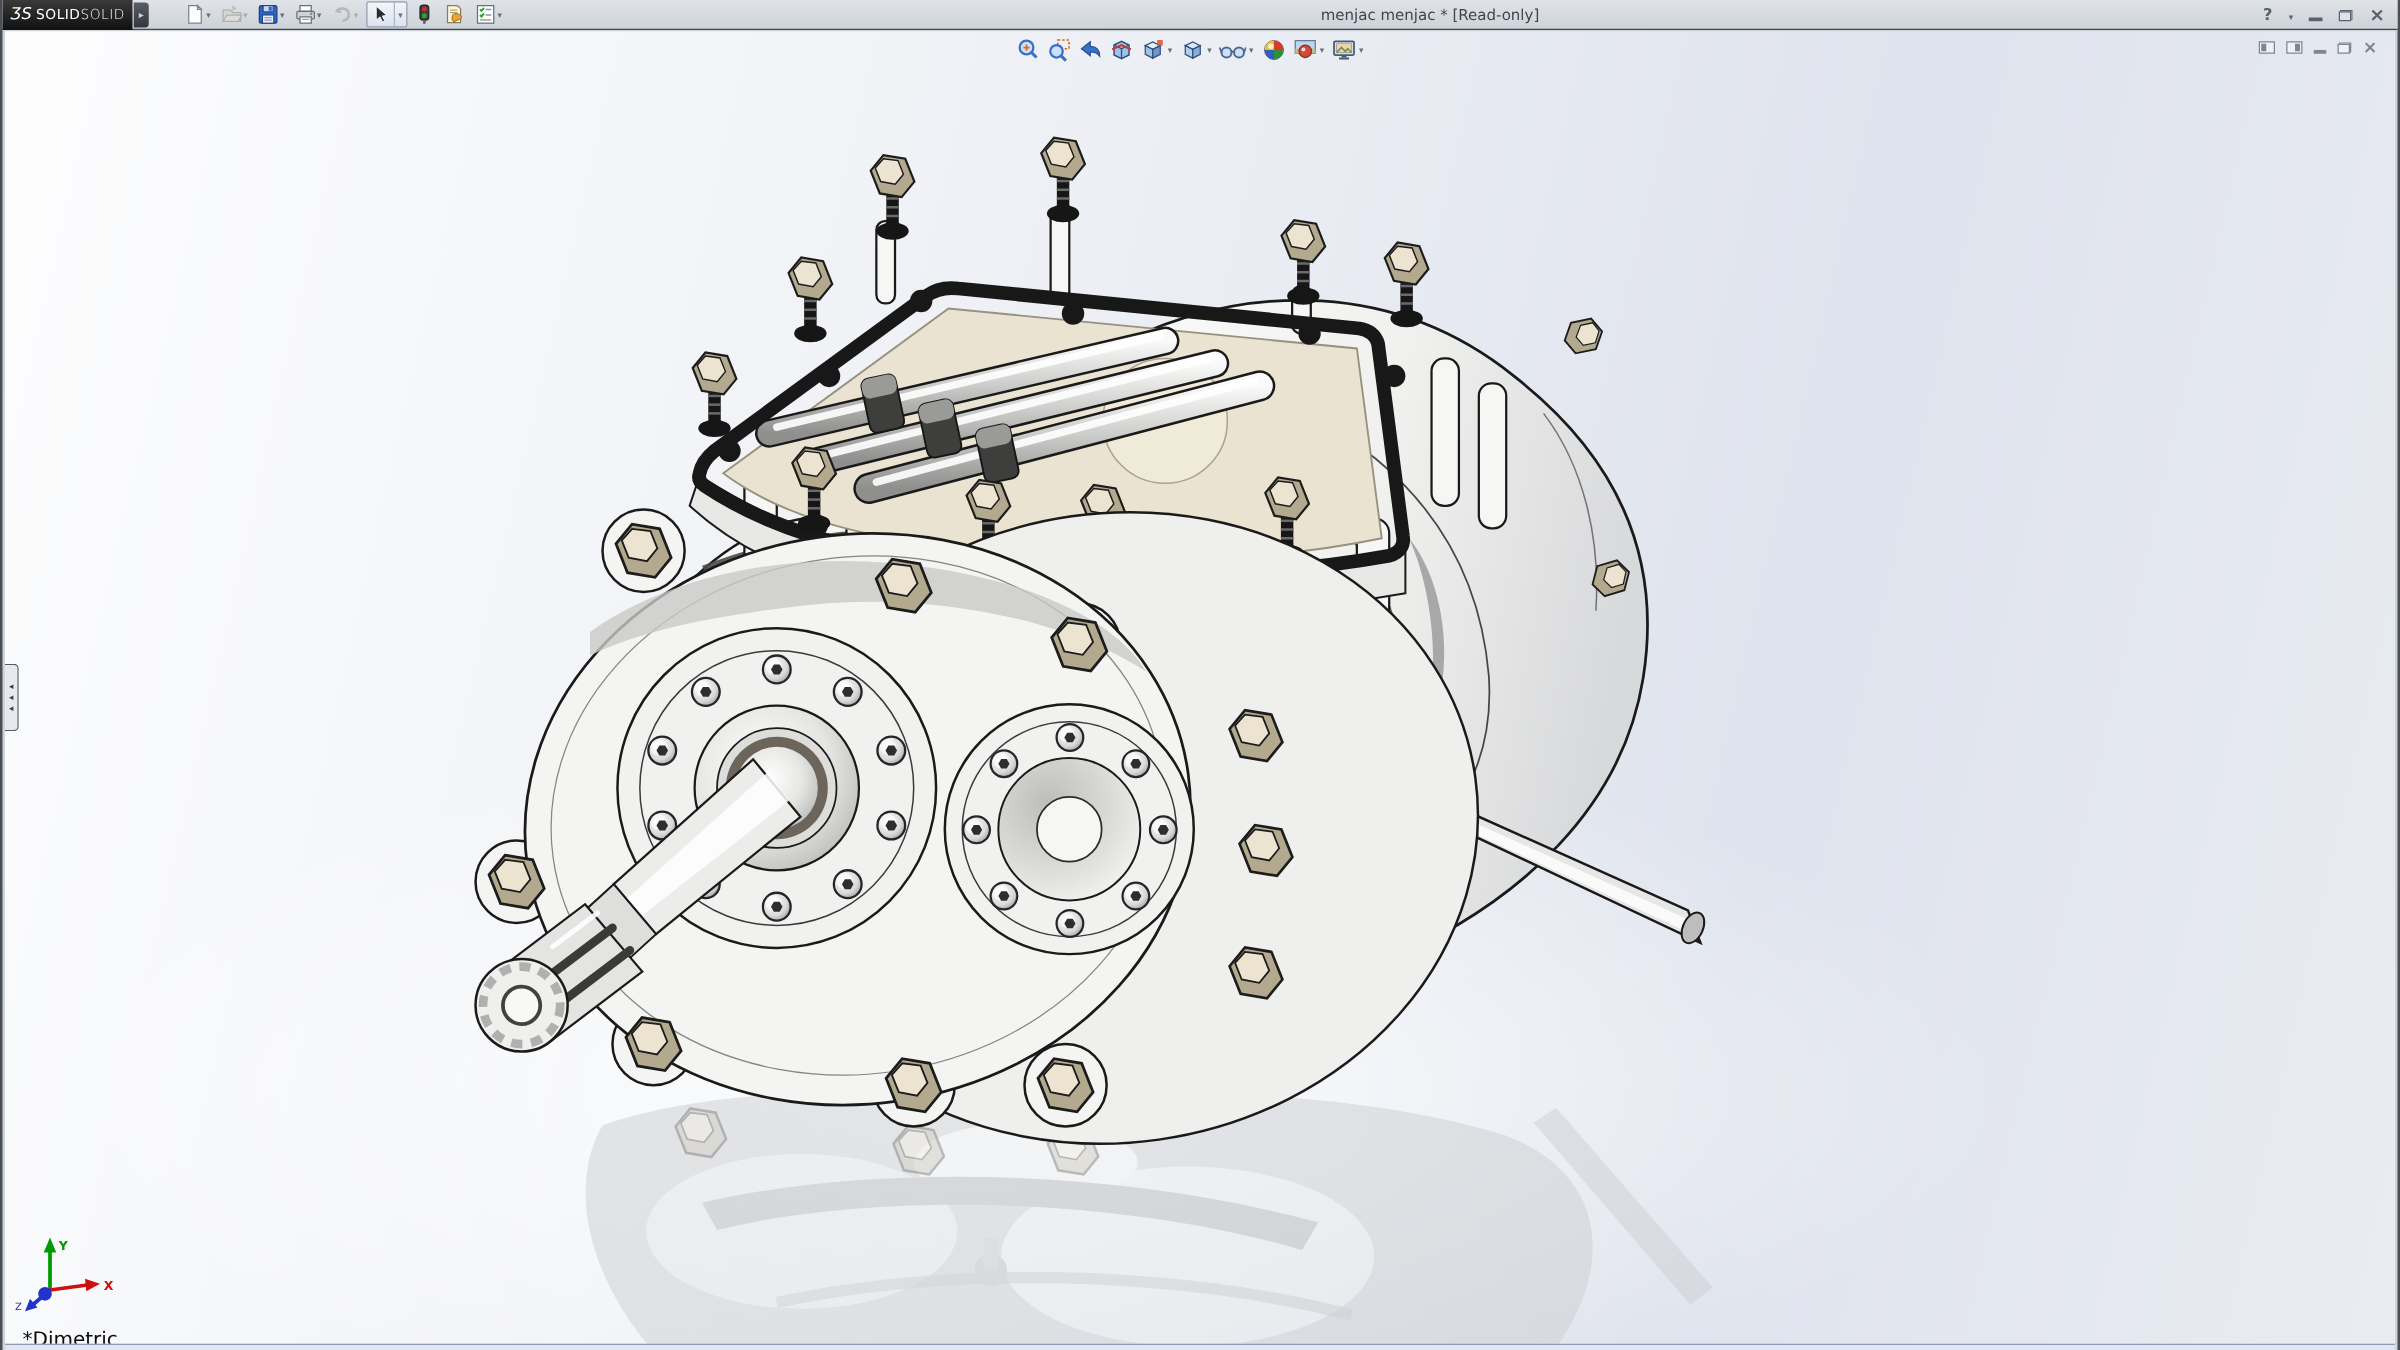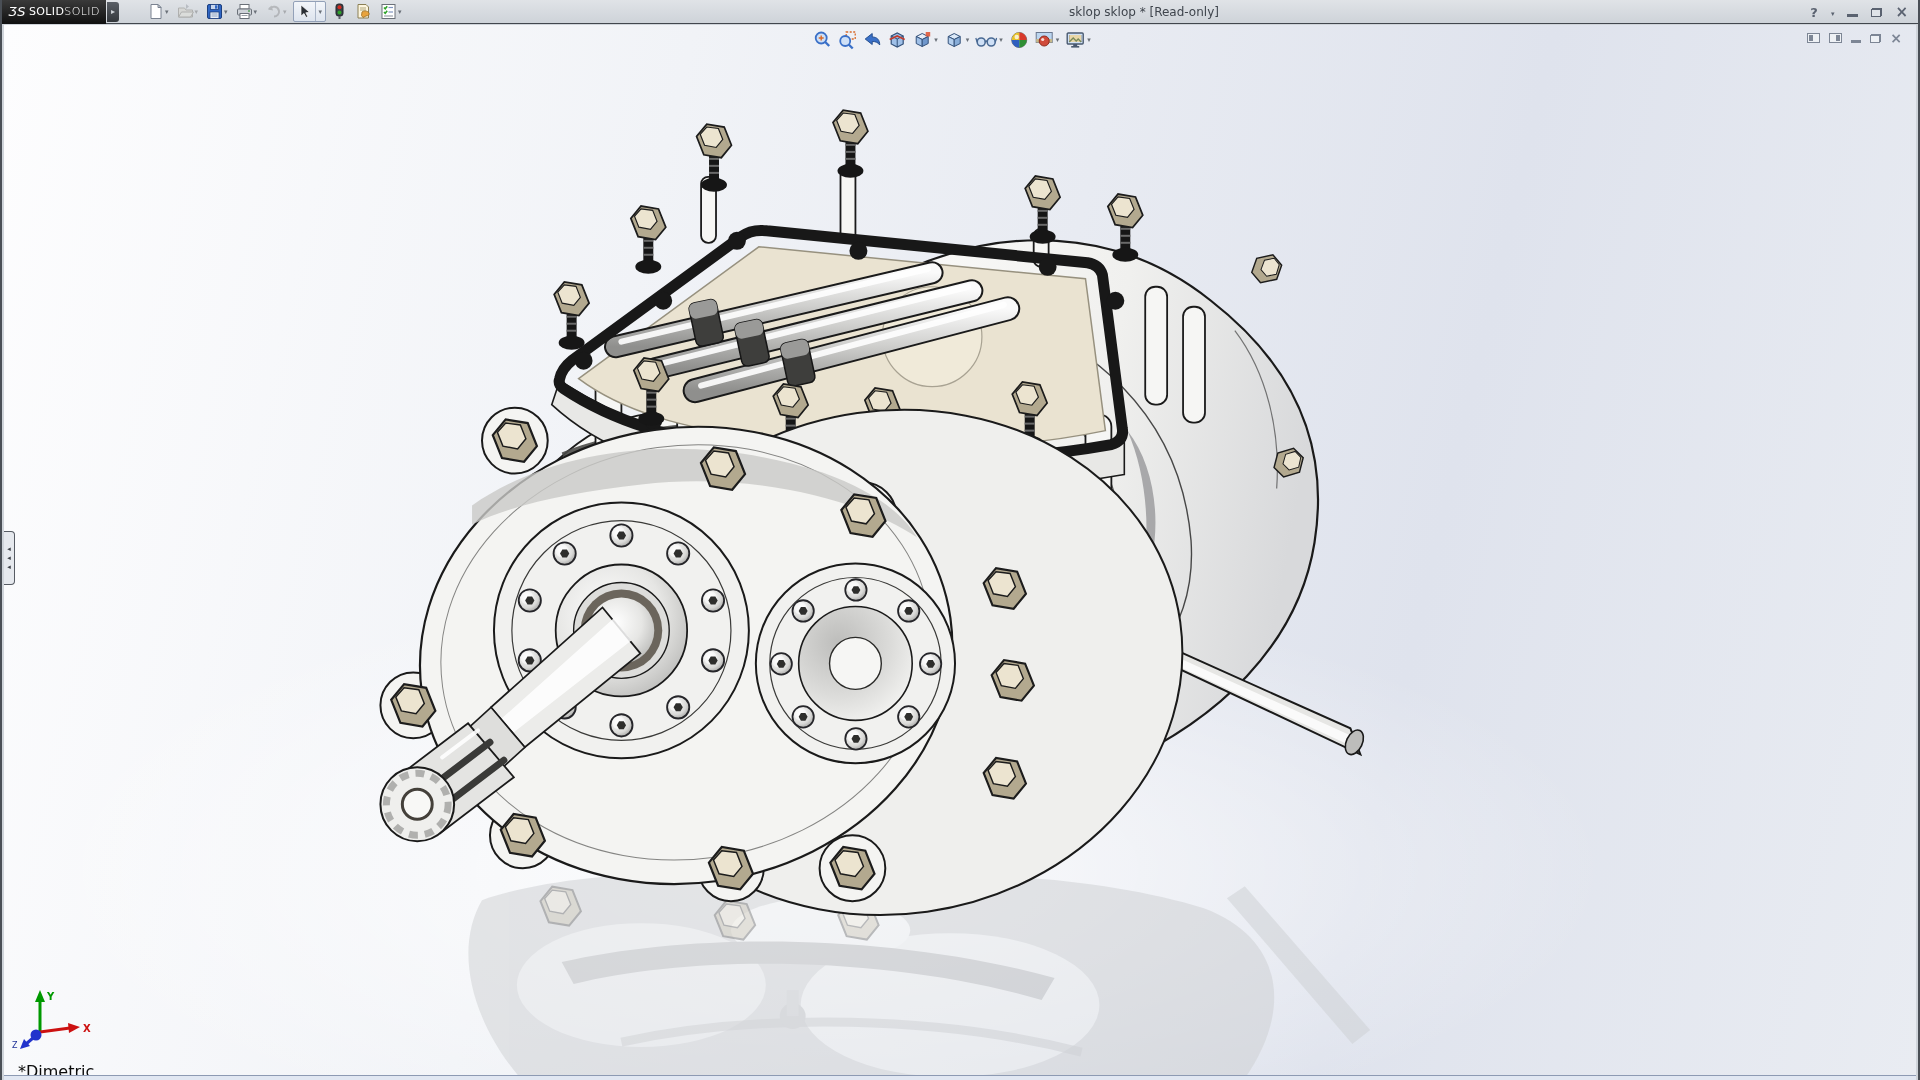--- a/index.html
+++ b/index.html
@@ -174,21 +174,21 @@
           <path d="M4 4.5 l1.2 1.2 2-2.4" stroke="#2fa32a" stroke-width="1.6" fill="none"></path>
           <line x1="8.5" y1="4.5" x2="13" y2="4.5" stroke="#7f95c0" stroke-width="1.2"></line>
           <path d="M4 9 l1.2 1.2 2-2.4" stroke="#2fa32a" stroke-width="1.6" fill="none"></path>
           <line x1="8.5" y1="9" x2="13" y2="9" stroke="#7f95c0" stroke-width="1.2"></line>
           <line x1="4" y1="13" x2="13" y2="13" stroke="#9aa0a8" stroke-width="1.2"></line>
         </svg>
           <span class="dd">▾</span>
       </div>
     </div>
 
-    <div class="win-title">sklop sklop * [Read-only]</div>
+    <div class="win-title">menjac menjac * [Read-only]</div>
 
     <div class="win-controls">
       <span class="wc-help">?</span>
       <span class="wc-dd">▾</span>
       <span class="wc-min"></span>
       <span class="wc-restore"></span>
       <span class="wc-close">×</span>
     </div>
   </div>
 

